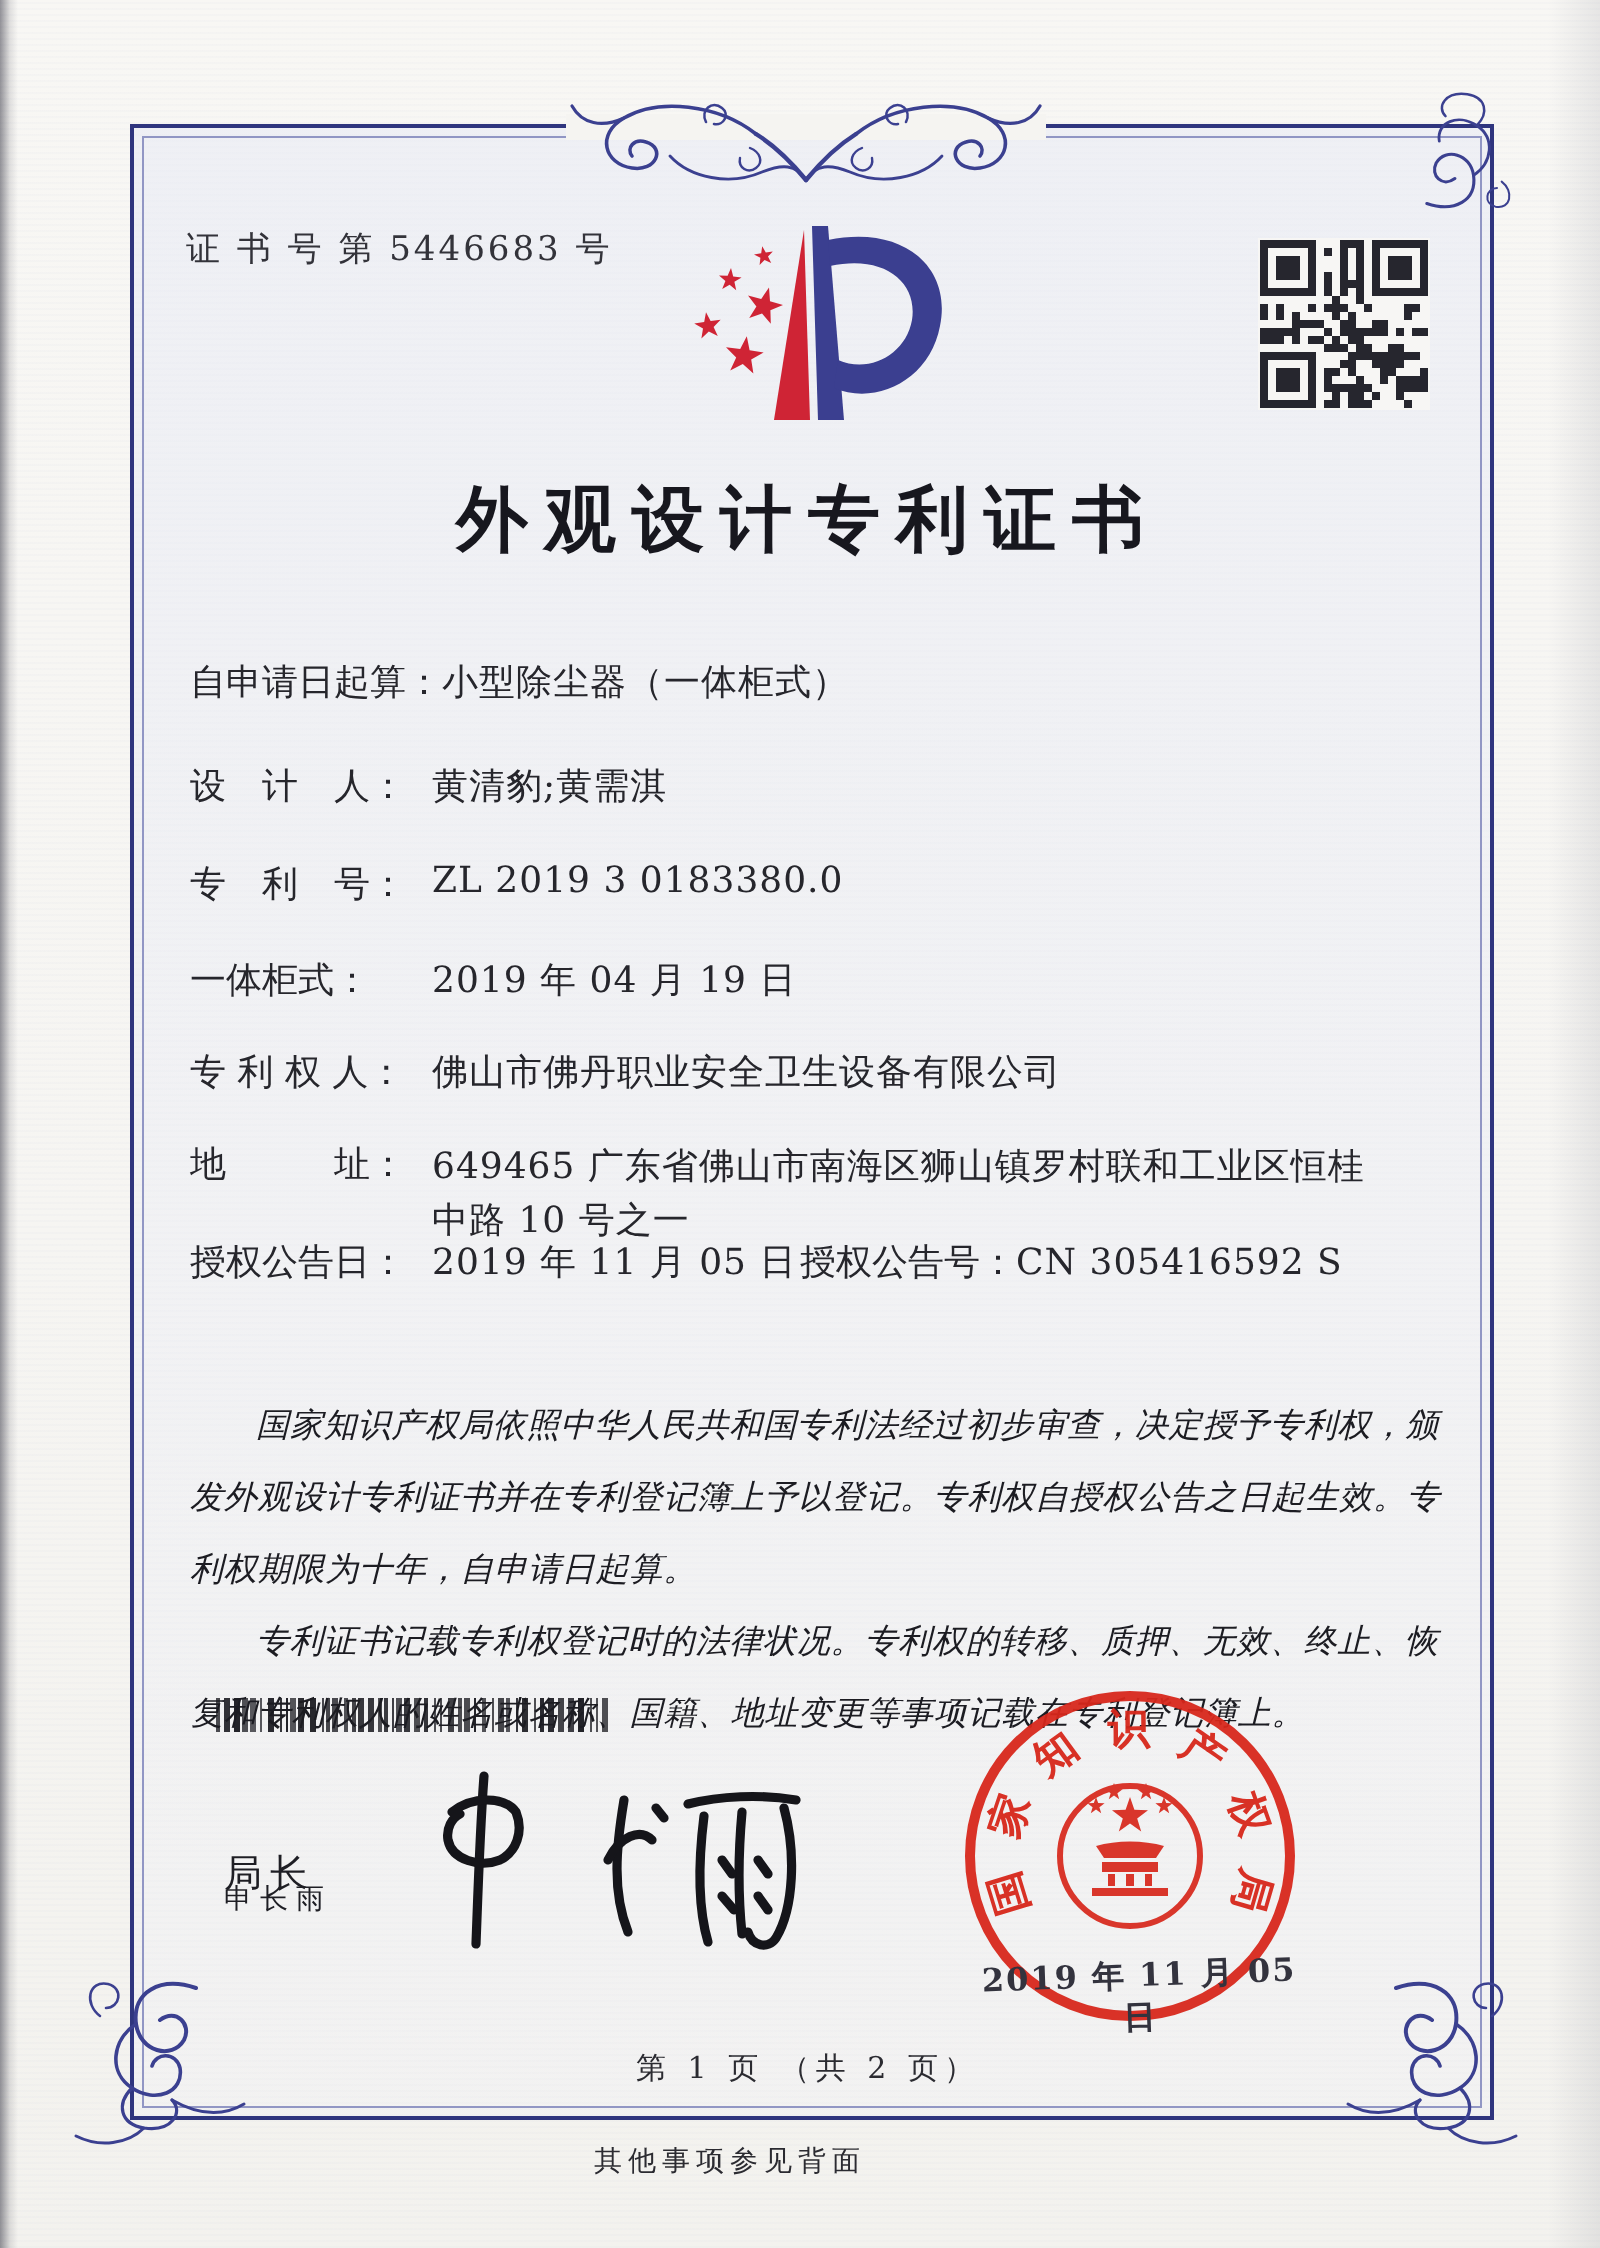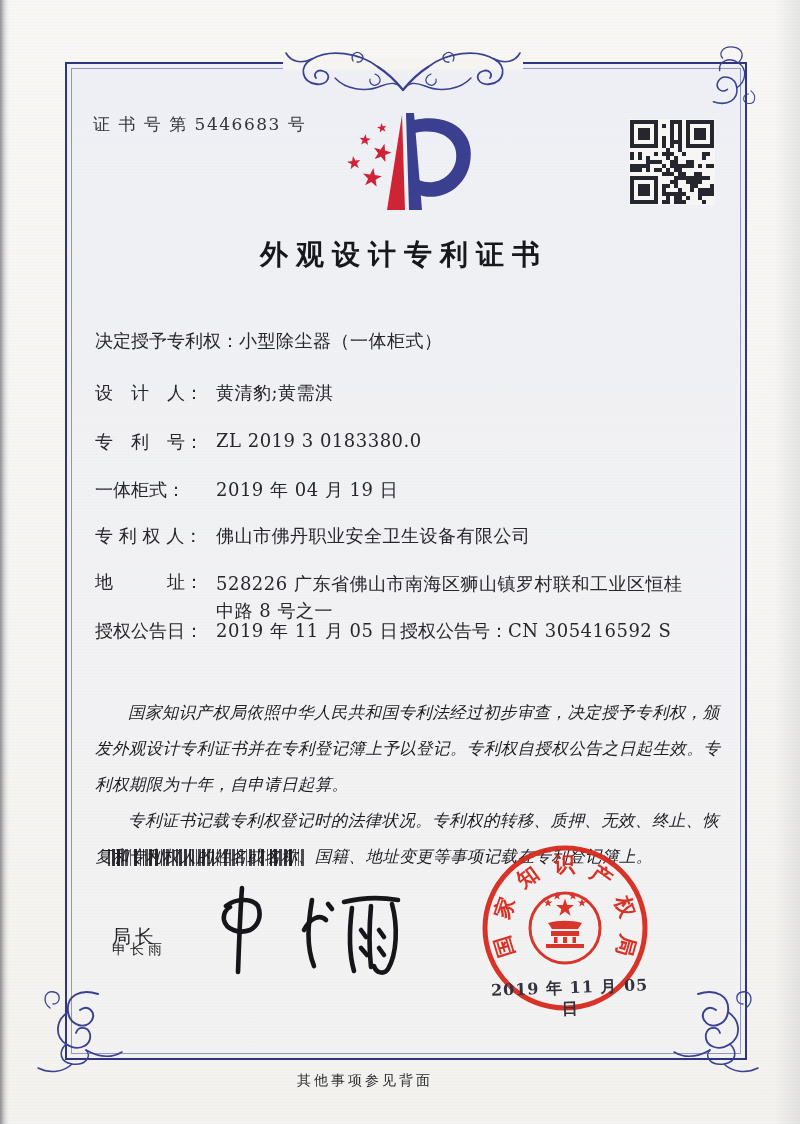--- a/index.html
+++ b/index.html
@@ -11,21 +11,21 @@
   .scan-edge-left{position:absolute;left:0;top:0;bottom:0;width:9px;
         background:linear-gradient(90deg,rgba(45,45,60,0.5),rgba(45,45,60,0.12) 55%,transparent);}
   .scan-edge-right{position:absolute;right:0;top:0;bottom:0;width:26px;
         background:linear-gradient(270deg,rgba(120,122,135,0.14),transparent);}
   .frame{position:absolute;left:65px;top:62px;width:678px;height:994px;
         border:2px solid #2f357e;
         background:linear-gradient(180deg,rgba(231,234,245,0.55),rgba(240,241,248,0.30));}
   .frame::before{content:"";position:absolute;inset:4px;border:1px solid #9196c4;}
   .abs{position:absolute;}
   .cert-no{left:93px;top:113px;font-size:17px;color:#33333a;letter-spacing:1.5px;}
-  .title{left:65px;top:236px;width:678px;text-align:center;font-size:28px;font-weight:bold;
+  .title{left:65px;top:236px;width:678px;text-align:center;font-size:36px;font-weight:bold;
         letter-spacing:8px;color:#17171e;}
   .frow{left:95px;width:625px;font-size:18px;color:#26262c;}
   .flabel{display:inline-block;min-width:121px;vertical-align:top;}
   .fvalue{letter-spacing:0.5px;}
   .fvalue-wrap{display:inline-block;width:480px;line-height:27px;vertical-align:top;letter-spacing:0.5px;}
   .grant-no-group{position:absolute;left:305px;top:0;white-space:nowrap;}
   .body-text{left:95px;top:651px;width:627px;font-size:16.5px;line-height:36px;color:#1c1c22;
         font-style:italic;letter-spacing:0.4px;margin-top:44px;}
   .body-text p{margin:0;text-indent:2em;}
   .barcode{left:108px;top:849px;width:200px;height:17px;}
@@ -334,36 +334,36 @@
         <rect x="13" y="81" width="4" height="4"></rect>
         <rect x="17" y="81" width="4" height="4"></rect>
         <rect x="21" y="81" width="4" height="4"></rect>
         <rect x="25" y="81" width="4" height="4"></rect>
       </g>
   </svg>
 
   <div class="abs title">外观设计专利证书</div>
 
   <div class="abs frow" style="top:329px">
-    <span class="flabel">决定授予专利权：</span><span class="fvalue">小型除尘器（一体柜式）</span>
+    <span class="flabel">自申请日起算：</span><span class="fvalue">小型除尘器（一体柜式）</span>
   </div>
   <div class="abs frow" style="top:381px">
     <span class="flabel">设　计　人：</span><span class="fvalue">黄清豹;黄需淇</span>
   </div>
   <div class="abs frow" style="top:430px">
     <span class="flabel">专　利　号：</span><span class="fvalue">ZL 2019 3 0183380.0</span>
   </div>
   <div class="abs frow" style="top:478px">
     <span class="flabel">一体柜式：</span><span class="fvalue">2019 年 04 月 19 日</span>
   </div>
   <div class="abs frow" style="top:524px">
     <span class="flabel">专 利 权 人：</span><span class="fvalue">佛山市佛丹职业安全卫生设备有限公司</span>
   </div>
   <div class="abs frow" style="top:570px">
-    <span class="flabel">地　　　址：</span><span class="fvalue-wrap">528226 广东省佛山市南海区狮山镇罗村联和工业区恒桂中路 8 号之一</span>
+    <span class="flabel">地　　　址：</span><span class="fvalue-wrap">649465 广东省佛山市南海区狮山镇罗村联和工业区恒桂中路 10 号之一</span>
   </div>
   <div class="abs frow" style="top:619px">
     <span class="flabel">授权公告日：</span><span class="fvalue">2019 年 11 月 05 日</span>
     <span class="grant-no-group">
       <span>授权公告号：</span><span class="fvalue">CN 305416592 S</span>
     </span>
   </div>
 
   <div class="abs body-text">
     <p>国家知识产权局依照中华人民共和国专利法经过初步审查，决定授予专利权，颁发外观设计专利证书并在专利登记簿上予以登记。专利权自授权公告之日起生效。专利权期限为十年，自申请日起算。</p>
@@ -466,17 +466,18 @@
       <path d="M 70 82 C 80 79 94 79 104 82 L 100 88 L 74 88 Z"></path>
       <rect x="73" y="90" width="28" height="5"></rect>
       <rect x="76" y="96" width="3.5" height="6"></rect>
       <rect x="85" y="96" width="4" height="6"></rect>
       <rect x="94.5" y="96" width="3.5" height="6"></rect>
       <rect x="68" y="103" width="38" height="4"></rect>
     </g>
   </svg>
   <div class="abs seal-date">2019 年 11 月 05 日</div>
 
+  <div class="abs page-num">第 1 页 （共 2 页）</div>
   <div class="abs back-note">其他事项参见背面</div>
 
   <div class="scan-edge-left"></div>
   <div class="scan-edge-right"></div>
 </div>
 
 </body></html>

